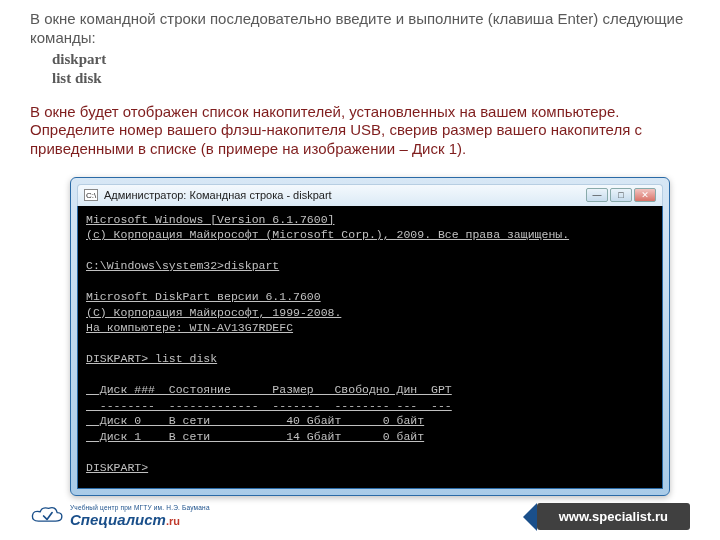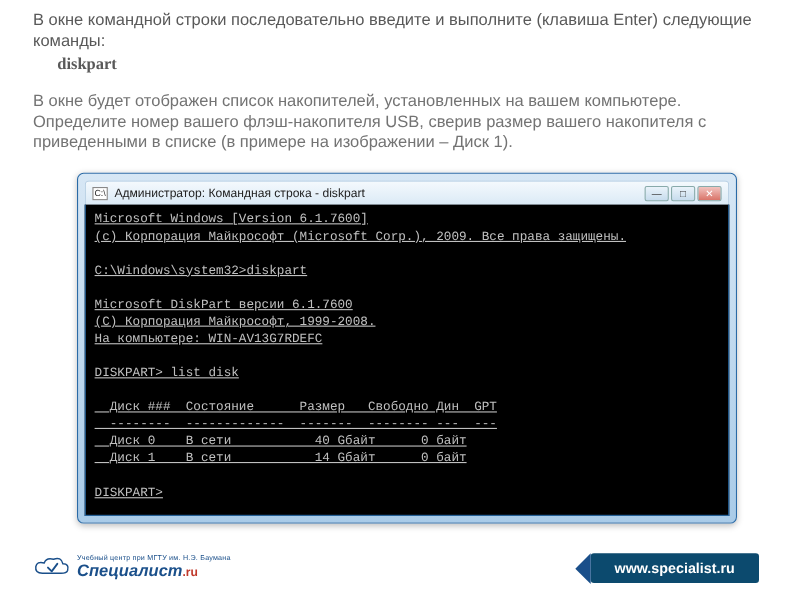--- a/index.html
+++ b/index.html
@@ -26,21 +26,21 @@
   .cmd {
     font-size: 15px;
     font-weight: 600;
     color: #595959;
     line-height: 1.3;
     font-family: Liberation Serif, serif;
   }
   .result-text {
     font-size: 15px;
     line-height: 1.25;
-    color: #737373;
+    color: #7f1d1d;
     margin-top: 6px;
   }
   .terminal-wrap {
     margin: 18px 0 0 40px;
     width: 600px;
     border: 1px solid #2a6aa6;
     background: linear-gradient(#d7e7f5, #a9cbe8);
     padding: 6px;
     border-radius: 6px;
     box-shadow: 0 2px 6px rgba(0,0,0,0.25);
@@ -124,21 +124,21 @@
   }
   .logo-main {
     font-size: 15px;
     font-weight: 700;
     color: #1a4f8a;
     font-style: italic;
   }
   .logo-main .ru { color: #c0392b; font-size: 11px; font-style: normal; }
   .site-badge {
     margin-left: auto;
-    background: #0c4a6e;
+    background: #404040;
     color: #fff;
     font-size: 13px;
     font-weight: 600;
     padding: 6px 22px;
     border-radius: 3px;
     position: relative;
   }
   .site-badge::before {
     content:"";
     position:absolute;
@@ -148,20 +148,21 @@
     border-right: 14px solid #1a4f8a;
   }
 </style>
 </head>
 <body>
 
 <div class="content">
   <p class="instr-text">В окне командной строки последовательно введите и выполните (клавиша Enter) следующие команды:</p>
   <div class="cmds">
     <div class="cmd">diskpart</div>
+    <div class="cmd">list disk</div>
   </div>
   <p class="result-text">В окне будет отображен список накопителей, установленных на вашем компьютере. Определите номер вашего флэш-накопителя USB, сверив размер вашего накопителя с приведенными в списке (в примере на изображении – Диск 1).</p>
 
   <div class="terminal-wrap">
     <div class="titlebar">
       <span class="icon">C:\</span>
       <span>Администратор: Командная строка - diskpart</span>
       <div class="titlebar-buttons">
         <div class="tbbtn">—</div>
         <div class="tbbtn">□</div>

